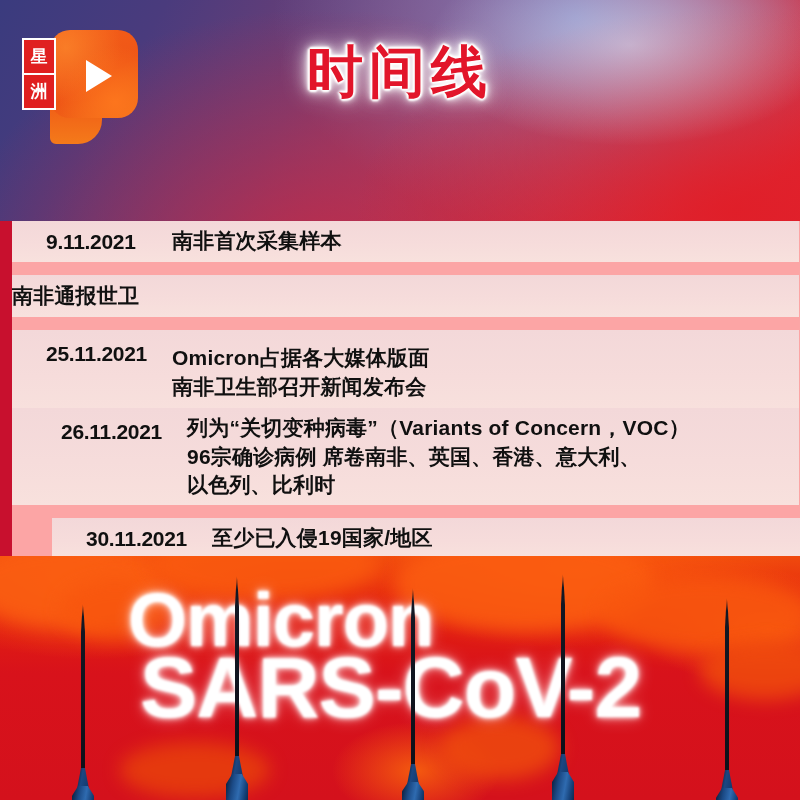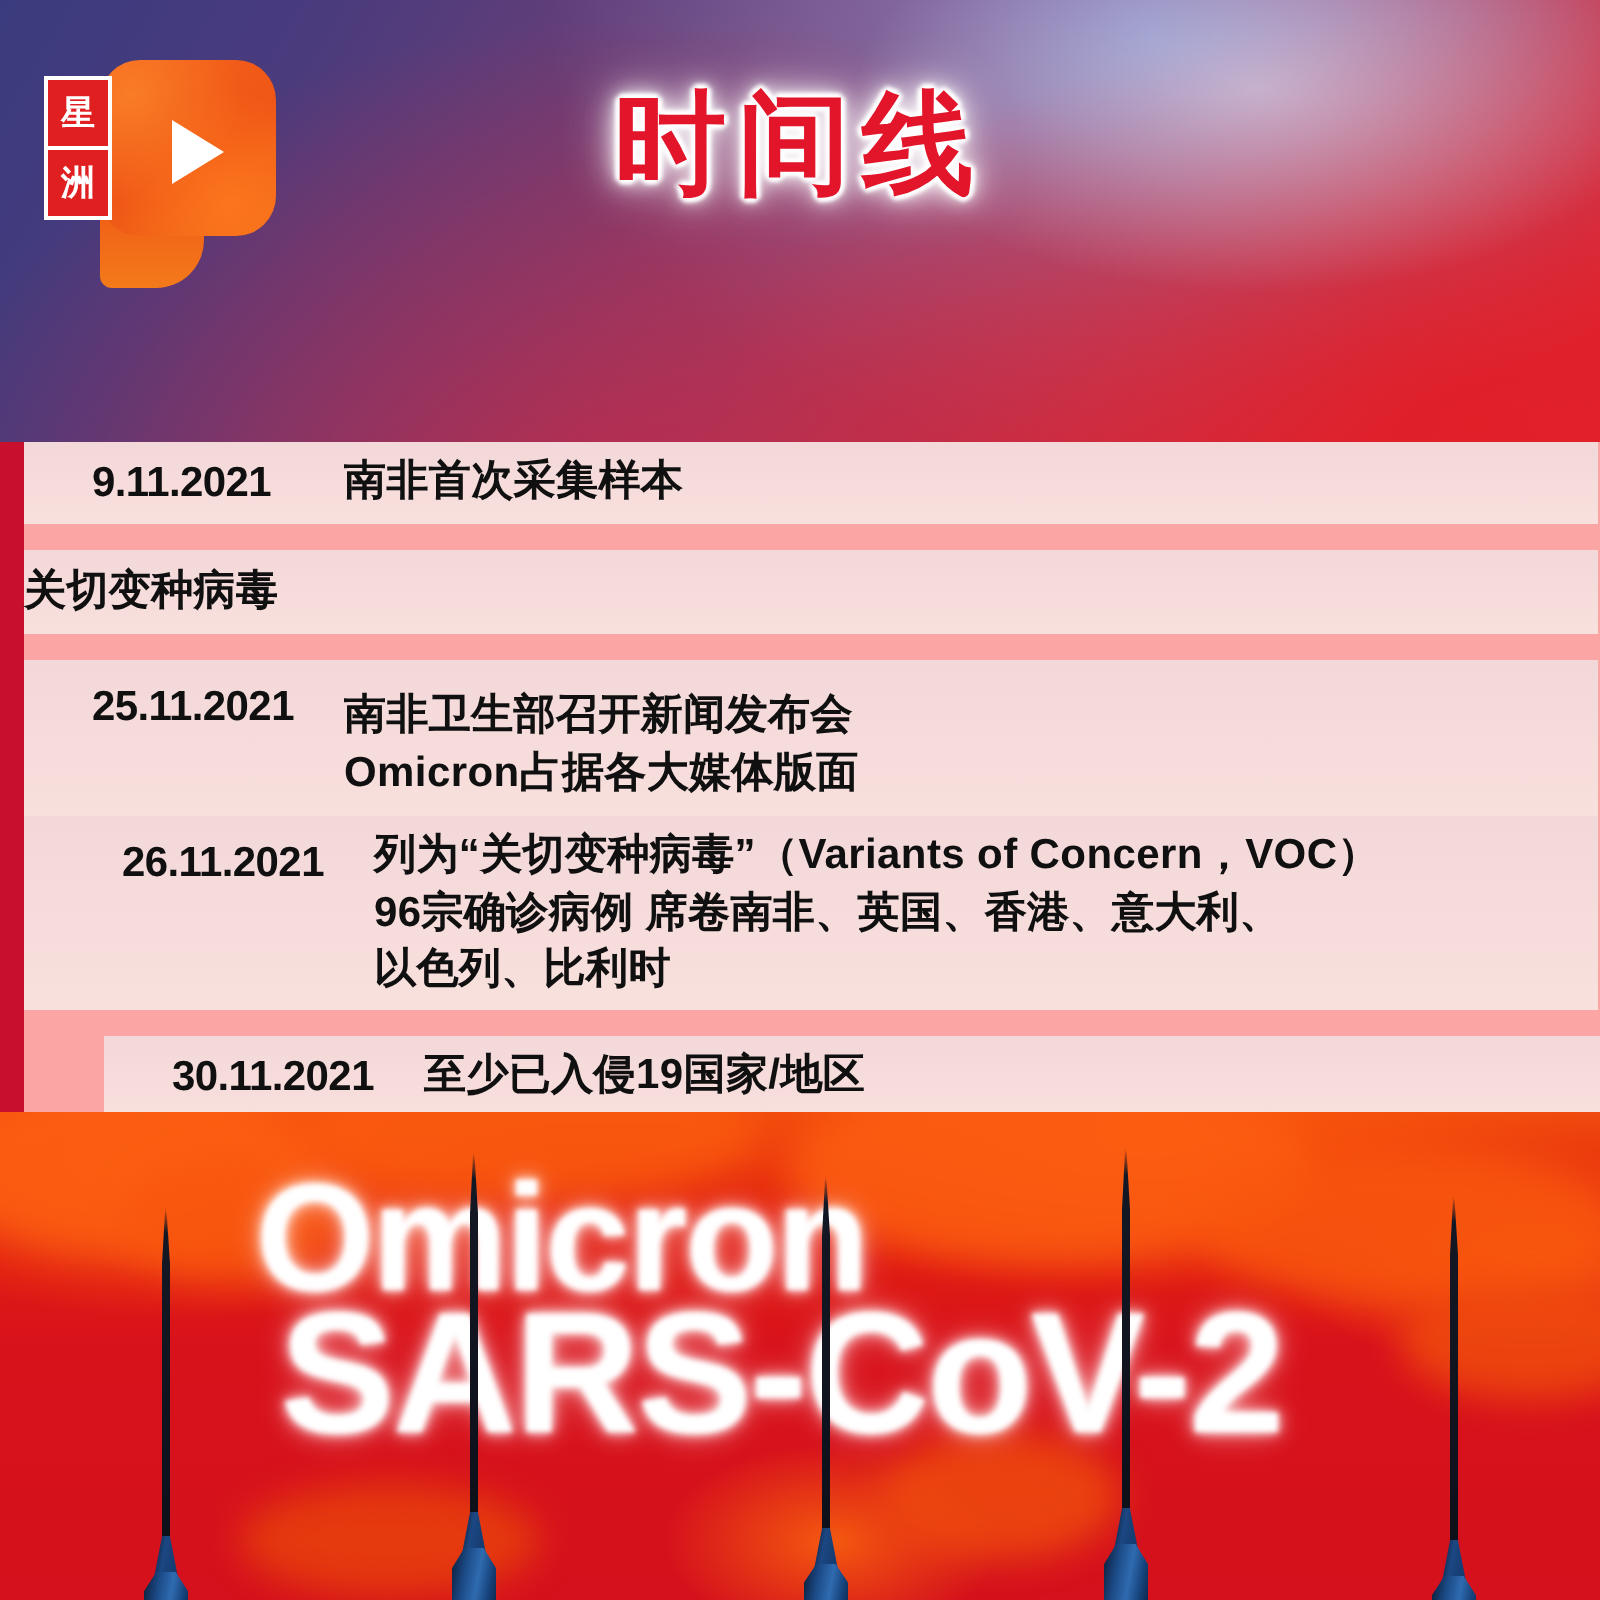--- a/index.html
+++ b/index.html
@@ -255,29 +255,29 @@
 
     <div class="band single" style="top:0px; height:41px;">
       <div class="band-date">9.11.2021</div>
       <div class="band-lines">
         <div class="band-line">南非首次采集样本</div>
       </div>
     </div>
 
     <div class="band single" style="top:54px; height:42px;">
       <div class="band-lines">
-        <div class="band-line">关切变种病毒</div>
+        <div class="band-line">南非通报世卫</div>
       </div>
     </div>
 
     <div class="band" style="top:109px; height:84px;">
       <div class="band-date">25.11.2021</div>
       <div class="band-lines">
+        <div class="band-line">Omicron占据各大媒体版面</div>
         <div class="band-line">南非卫生部召开新闻发布会</div>
-        <div class="band-line">Omicron占据各大媒体版面</div>
       </div>
     </div>
 
     <div class="band" style="top:187px; height:97px;padding-left:15px;">
       <div class="band-date">26.11.2021</div>
       <div class="band-lines">
         <div class="band-line">列为“关切变种病毒”（Variants of Concern，VOC）</div>
         <div class="band-line">96宗确诊病例 席卷南非、英国、香港、意大利、</div>
         <div class="band-line">以色列、比利时</div>
       </div>

